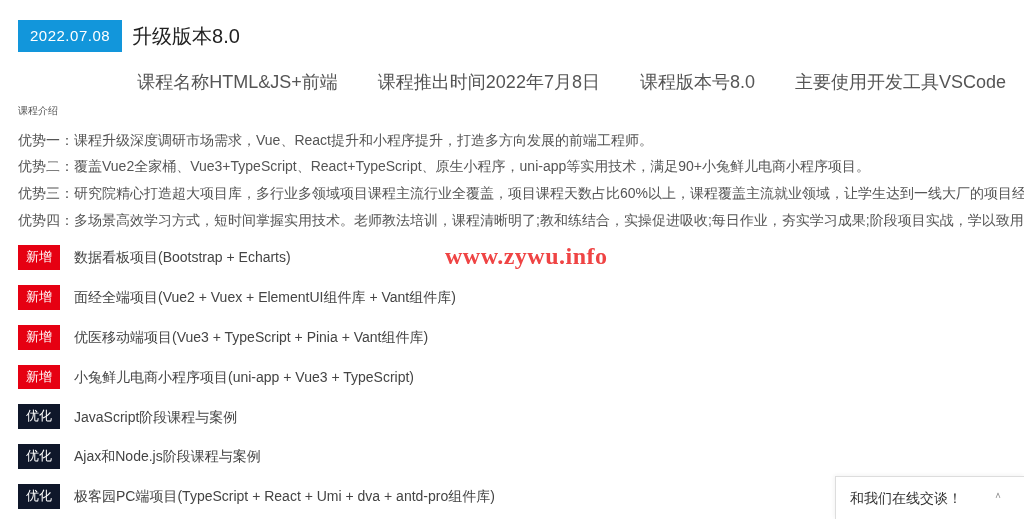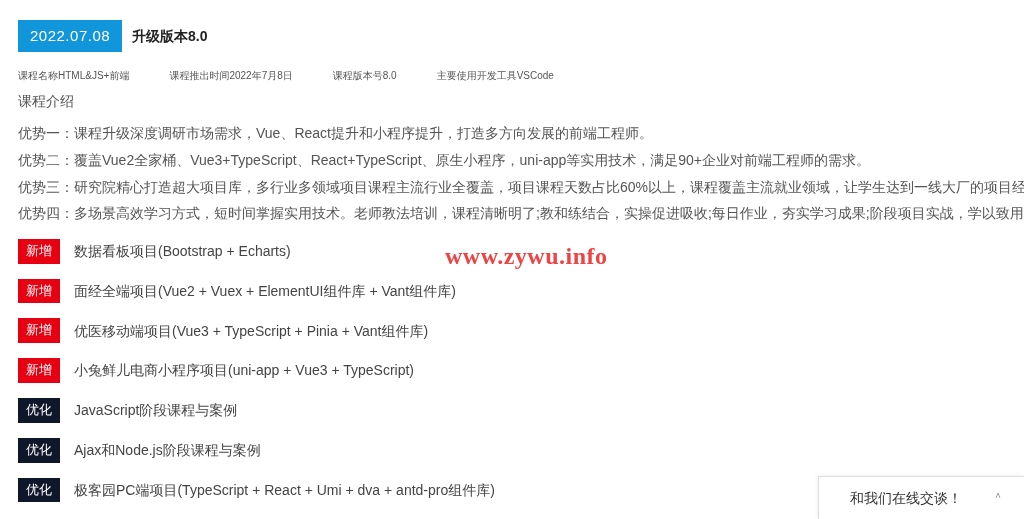--- a/index.html
+++ b/index.html
@@ -23,34 +23,35 @@
   }
   .date-badge {
     background: #1296db;
     color: #fff;
     padding: 4px 12px;
     font-size: 15px;
     font-weight: 500;
     letter-spacing: 0.5px;
   }
   .upgrade-title {
-    font-size: 14px;
+    font-size: 20px;
     color: #222;
-    font-weight: 700;
+    font-weight: 400;
   }
   .meta-row {
     display: flex;
     gap: 40px;
     margin-bottom: 6px;
     color: #555;
-    font-size: 10px;
+    font-size: 18px;
+    justify-content: flex-end;
   }
   .intro-label {
     color: #555;
-    font-size: 14px;
+    font-size: 10px;
     margin-bottom: 8px;
   }
   .advantage-list {
     margin-bottom: 12px;
   }
   .advantage-list div {
     color: #555;
     font-size: 14px;
     line-height: 1.9;
     white-space: nowrap;
@@ -86,21 +87,21 @@
     font-family: "Times New Roman", serif;
   }
   .chat-widget {
     position: absolute;
     right: 0;
     bottom: 0;
     background: #fff;
     border: 1px solid #ddd;
     border-bottom: none;
     border-right: none;
-    padding: 10px 20px 10px 31px;
+    padding: 10px 20px 10px 14px;
     font-size: 14px;
     color: #333;
     display: flex;
     align-items: center;
     gap: 30px;
     box-shadow: -1px -1px 4px rgba(0,0,0,0.05);
   }
   .chat-chevron {
     font-size: 12px;
     color: #888;
@@ -118,21 +119,21 @@
   <span>课程名称HTML&amp;JS+前端</span>
   <span>课程推出时间2022年7月8日</span>
   <span>课程版本号8.0</span>
   <span>主要使用开发工具VSCode</span>
 </div>
 
 <div class="intro-label">课程介绍</div>
 
 <div class="advantage-list">
   <div>优势一：课程升级深度调研市场需求，Vue、React提升和小程序提升，打造多方向发展的前端工程师。</div>
-  <div>优势二：覆盖Vue2全家桶、Vue3+TypeScript、React+TypeScript、原生小程序，uni-app等实用技术，满足90+企业对前端工程师的需求。</div>
+  <div>优势二：覆盖Vue2全家桶、Vue3+TypeScript、React+TypeScript、原生小程序，uni-app等实用技术，满足90+小兔鲜儿电商小程序项目。</div>
   <div>优势三：研究院精心打造超大项目库，多行业多领域项目课程主流行业全覆盖，项目课程天数占比60%以上，课程覆盖主流就业领域，让学生达到一线大厂的项目经验要求。</div>
   <div>优势四：多场景高效学习方式，短时间掌握实用技术。老师教法培训，课程清晰明了;教和练结合，实操促进吸收;每日作业，夯实学习成果;阶段项目实战，学以致用。</div>
 </div>
 
 <div>
   <div class="change-row">
     <span class="tag tag-new">新增</span>
     <span class="change-text">数据看板项目(Bootstrap + Echarts)</span>
   </div>
   <div class="change-row">

